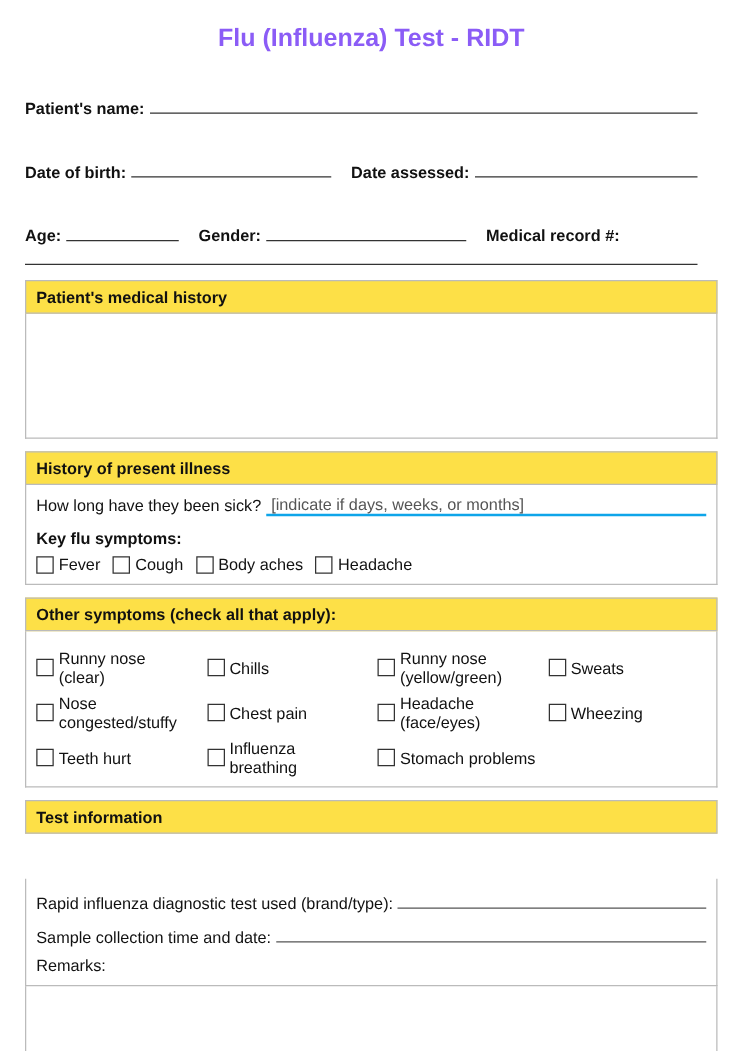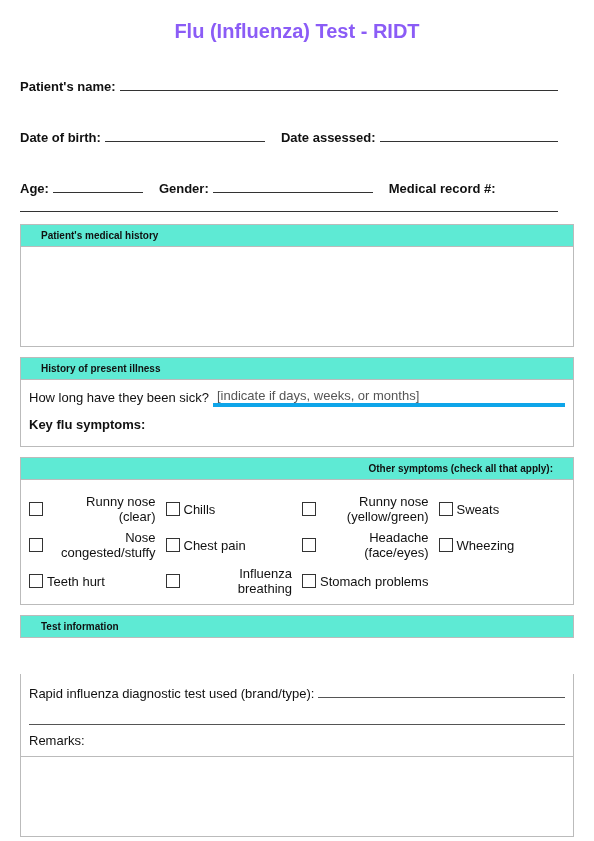--- a/index.html
+++ b/index.html
@@ -44,25 +44,25 @@
       height: 16px;
       margin-right: 16px;
     }
     .field-line-med {
       border-bottom: 1px solid #333;
       width: 160px;
       height: 16px;
       margin-right: 16px;
     }
     .section-header {
-      background: #5eead4;
-      border: 1px solid #bbb;
-      padding: 5px 20px;
-      font-weight: bold;
-      font-size: 10px;
+      background: #fde047;
+      border: 1px solid #bbb;
+      padding: 5px 8px;
+      font-weight: bold;
+      font-size: 13px;
       margin-top: 10px;
     }
     .section-body {
       border: 1px solid #bbb;
       border-top: none;
       padding: 8px;
     }
     .medical-history-box {
       border: 1px solid #bbb;
       border-top: none;
@@ -162,28 +162,46 @@
 </div>
 
 <div style="margin-top:10px;">
   <div class="section-header">
     <span>History of present illness</span>
   </div>
   <div class="illness-section">
 
     <div class="how-long-row">
       <span style="margin-right:4px;">How long have they been sick?</span>
-      <span style="border-bottom:4px solid #0ea5e9; padding: 0 4px; color:#555; font-style:normal; flex:1;">[indicate if days, weeks, or months]</span>
+      <span style="border-bottom:2px solid #0ea5e9; padding: 0 4px; color:#555; font-style:normal; flex:1;">[indicate if days, weeks, or months]</span>
     </div>
 
     <div class="key-symptoms-label">Key flu symptoms:</div>
-  </div>
-</div>
-
-<div style="margin-top:10px;text-align:right;">
+    <div class="symptoms-row">
+      <div class="symptom-item">
+        <div class="checkbox"></div>
+        <span>Fever</span>
+      </div>
+      <div class="symptom-item">
+        <div class="checkbox"></div>
+        <span>Cough</span>
+      </div>
+      <div class="symptom-item">
+        <div class="checkbox"></div>
+        <span>Body aches</span>
+      </div>
+      <div class="symptom-item">
+        <div class="checkbox"></div>
+        <span>Headache</span>
+      </div>
+    </div>
+  </div>
+</div>
+
+<div style="margin-top:10px;">
   <div class="section-header">
     <span>Other symptoms (check all that apply):</span>
   </div>
   <div class="section-body">
     <div class="other-symptoms-grid">
 
       <div class="symptom-item">
         <div class="checkbox"></div>
         <span>Runny nose (clear)</span>
       </div>
@@ -242,20 +260,21 @@
     <span>Test information</span>
   </div>
   <div class="test-info-body">
 
     <div class="test-field-row">
       <span style="margin-right:4px;">Rapid influenza diagnostic test used (brand/type):</span>
       <div class="test-field-line"></div>
     </div>
 
     <div class="test-field-row">
+      <span style="margin-right:4px;">Sample collection time and date:</span>
       <div class="test-field-line"></div>
     </div>
 
     <div>
       <span>Remarks:</span>
     </div>
   </div>
 
   <div class="remarks-box"></div>
 </div>

